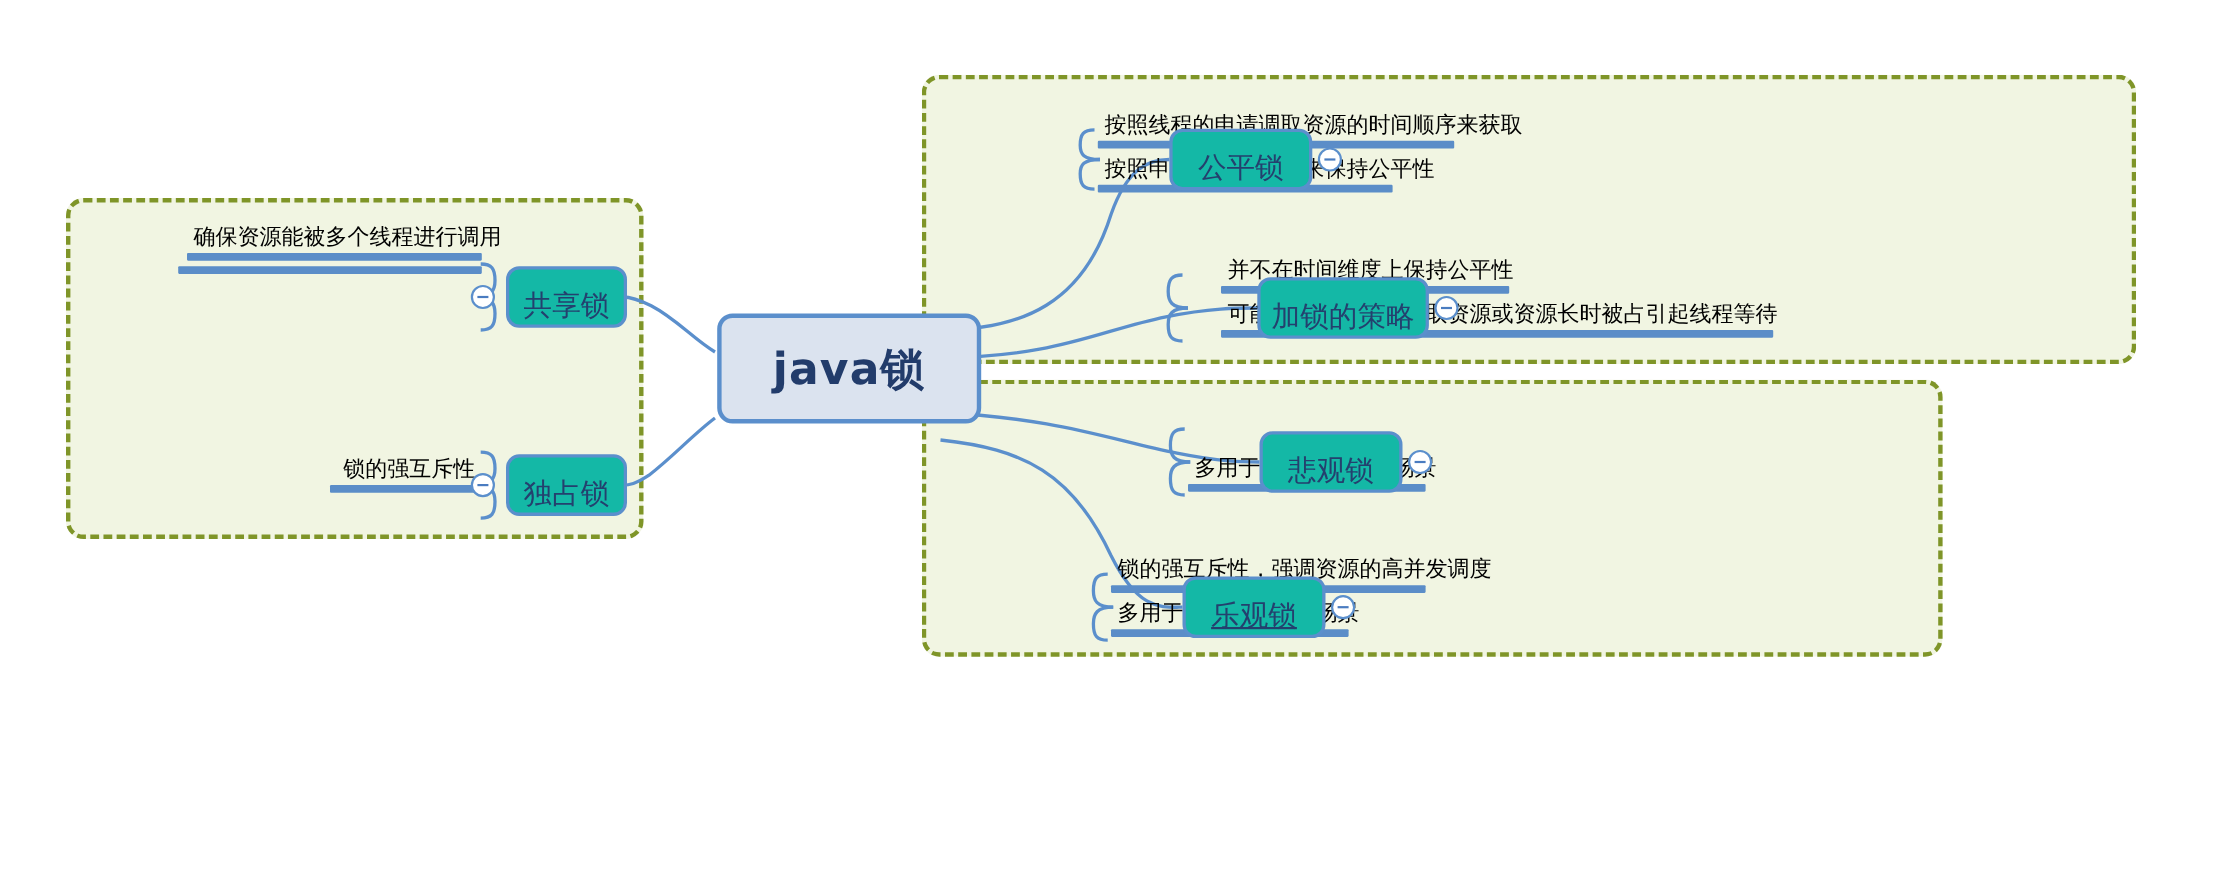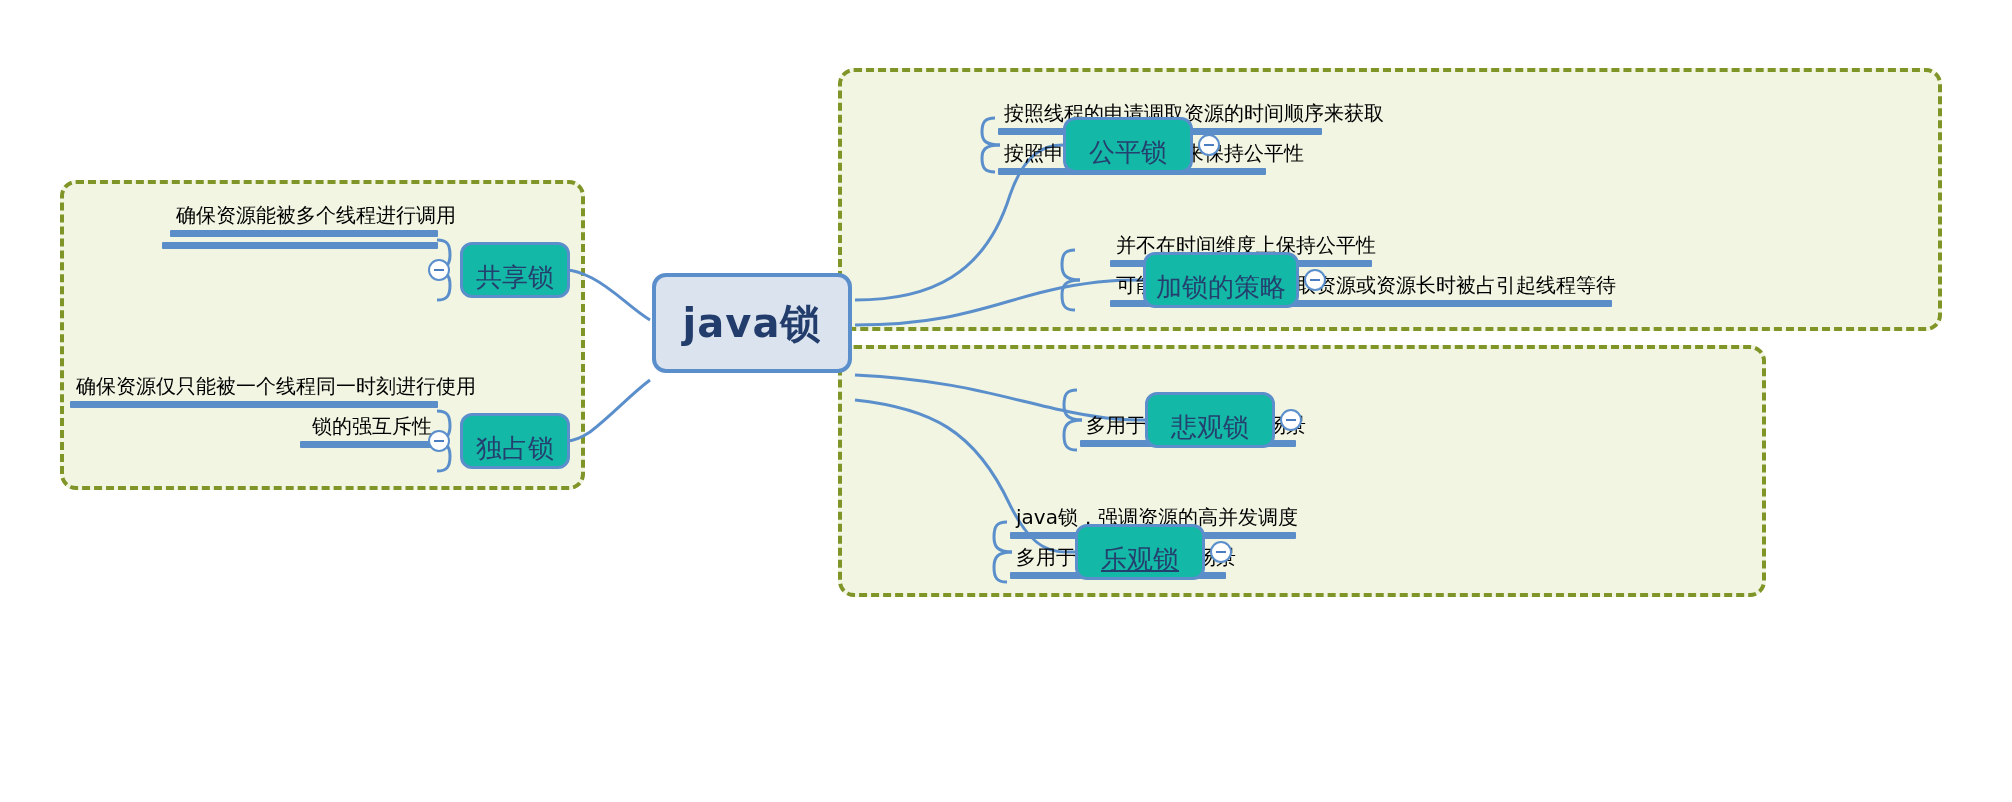--- a/index.html
+++ b/index.html
@@ -152,21 +152,21 @@
       <path d="M 1012,552 C 997,552 994,558 994,567 C 994,578 997,582 1007,582"></path>
 
       <path d="M 432,270 C 447,270 450,264 450,255 C 450,244 447,240 437,240"></path>
       <path d="M 432,270 C 447,270 450,276 450,285 C 450,296 447,300 437,300"></path>
 
       <path d="M 432,441 C 447,441 450,435 450,426 C 450,415 447,411 437,411"></path>
       <path d="M 432,441 C 447,441 450,447 450,456 C 450,467 447,471 437,471"></path>
     </g>
   </svg>
 
-  <div class="root-node" style="left:652px; top:273px; width:200px; height:100px;">
+  <div class="root-node" style="left:652px; top:285px; width:240px; height:100px;">
     <span>java锁</span>
   </div>
 
   <div class="branch-node" style="left:1063px; top:117px; width:130px; height:56px;">
     <span>公平锁</span>
   </div>
   <div class="toggle" style="left:1198px; top:134px;"></div>
   <div class="leaf align-left" style="left:998px; top:100px; width:324px;">
     <span class="leaf-text">按照线程的申请调取资源的时间顺序来获取</span>
     <div class="leaf-bar"></div>
@@ -196,21 +196,21 @@
   <div class="leaf align-left" style="left:1080px; top:412px; width:216px;">
     <span class="leaf-text">多用于写操作过多的场景</span>
     <div class="leaf-bar"></div>
   </div>
 
   <div class="branch-node" style="left:1075px; top:524px; width:130px; height:56px;text-decoration:underline;">
     <span>乐观锁</span>
   </div>
   <div class="toggle" style="left:1210px; top:541px;"></div>
   <div class="leaf align-left" style="left:1010px; top:504px; width:286px;">
-    <span class="leaf-text">java锁，强调资源的高并发调度</span>
+    <span class="leaf-text">锁的强互斥性，强调资源的高并发调度</span>
     <div class="leaf-bar"></div>
   </div>
   <div class="leaf align-left" style="left:1010px; top:544px; width:216px;">
     <span class="leaf-text">多用于读操作过多的场景</span>
     <div class="leaf-bar"></div>
   </div>
 
   <div class="branch-node" style="left:460px; top:242px; width:110px; height:56px;">
     <span>共享锁</span>
   </div>
@@ -220,22 +220,18 @@
     <div class="leaf-bar"></div>
   </div>
   <div class="leaf align-right" style="left:162px; top:242px; width:276px;">
     <div class="leaf-bar"></div>
   </div>
 
   <div class="branch-node" style="left:460px; top:413px; width:110px; height:56px;">
     <span>独占锁</span>
   </div>
   <div class="toggle" style="left:428px; top:430px;"></div>
-  <div class="leaf align-right" style="left:70px; top:373px; width:368px;">
-    <span class="leaf-text">确保资源仅只能被一个线程同一时刻进行使用</span>
-    <div class="leaf-bar"></div>
-  </div>
   <div class="leaf align-right" style="left:300px; top:413px; width:138px;">
     <span class="leaf-text">锁的强互斥性</span>
     <div class="leaf-bar"></div>
   </div>
 
 </div>
 
 </body></html>

